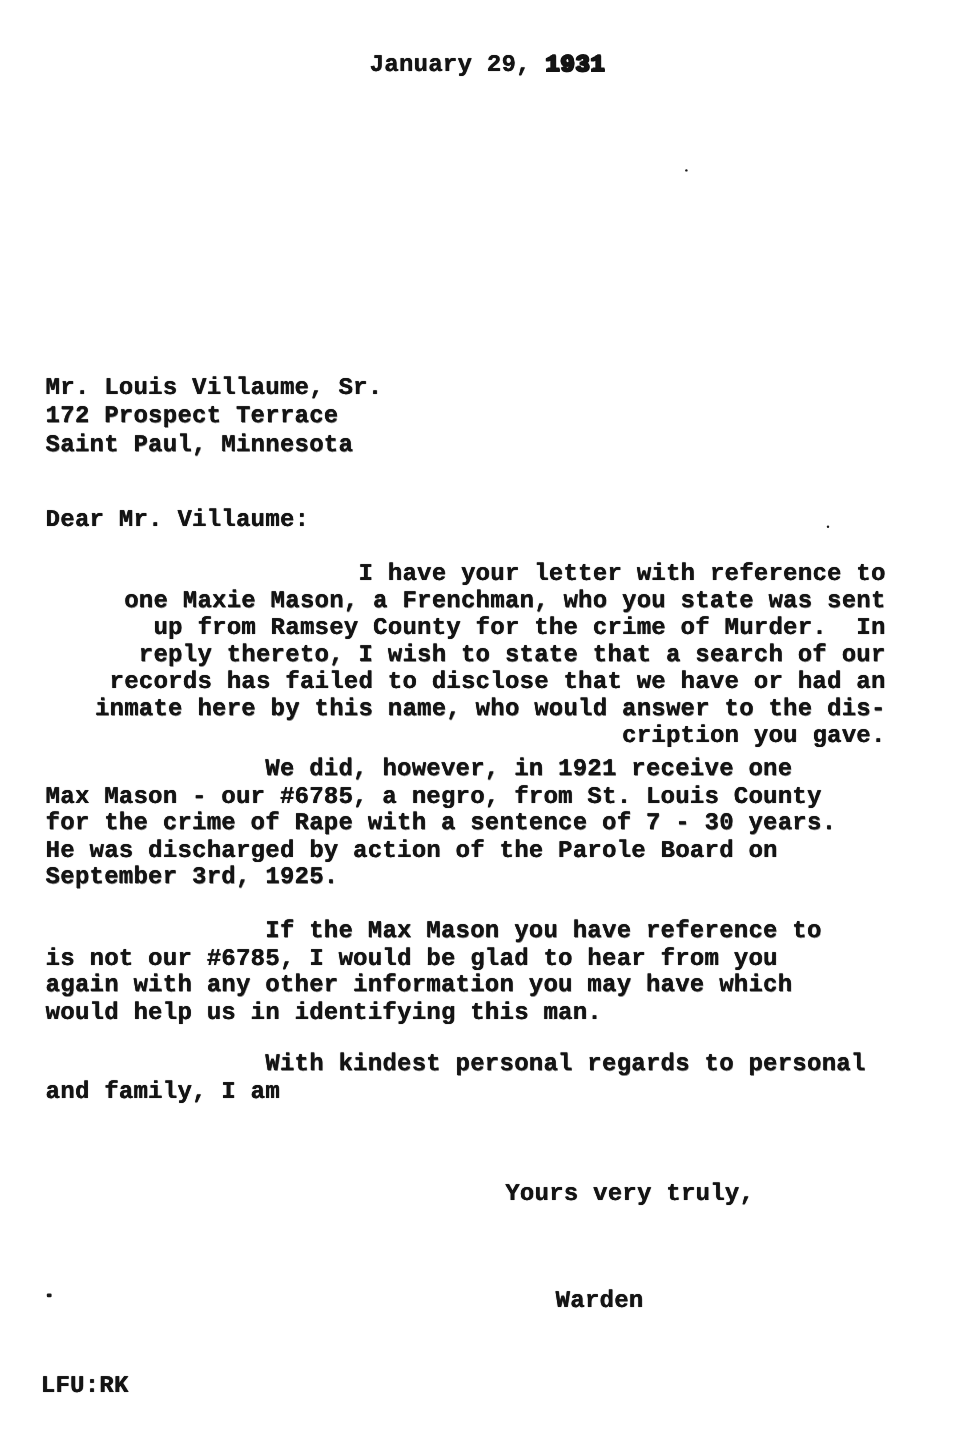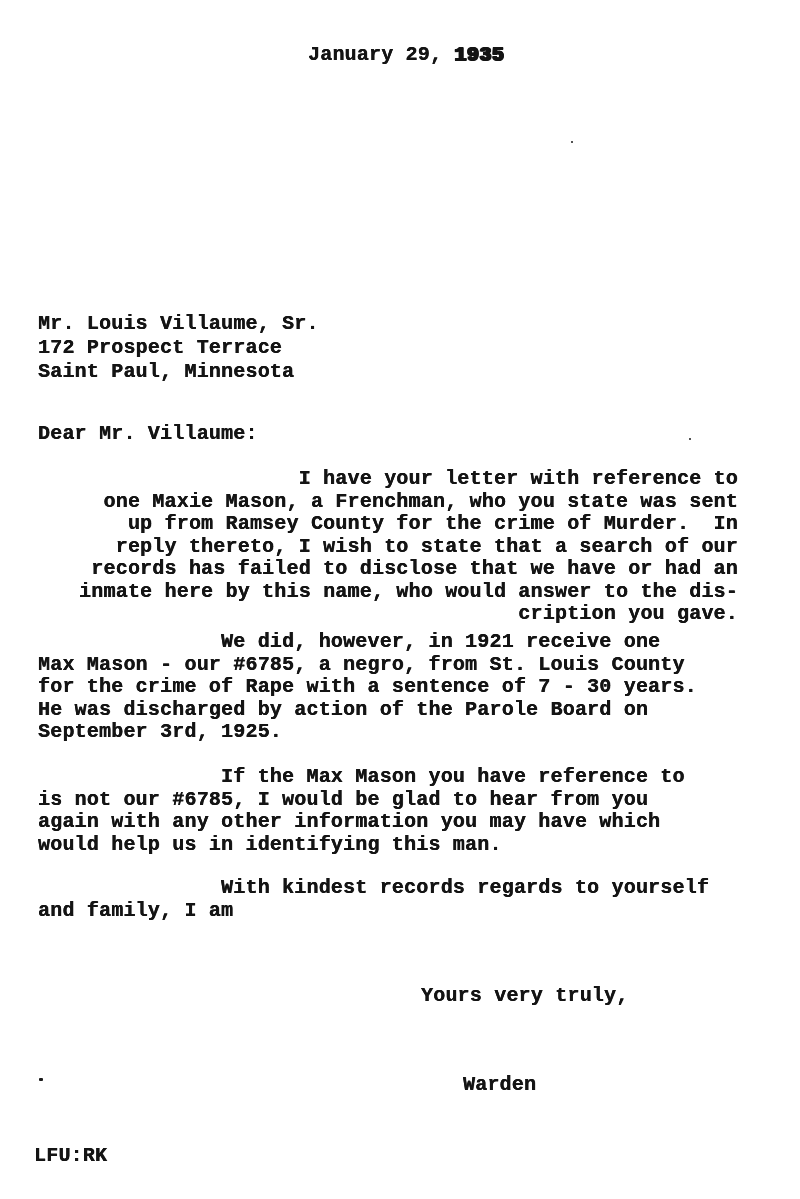--- a/index.html
+++ b/index.html
@@ -55,21 +55,21 @@
   }
   .speck-1 { top: 141px;  left: 571px; width: 2px; height: 2px; }
   .speck-2 { top: 438px;  left: 689px; width: 2px; height: 2px; }
   .speck-3 { top: 1078px; left: 39px;  width: 4px; height: 3px; border-radius: 1px; }
 </style>
 </head>
 <body>
 
 <div class="page">
 
-  <div class="block date"><span>January 29, </span><span class="blot">1935</span></div>
+  <div class="block date"><span>January 29, </span><span class="blot">1931</span></div>
 
   <div class="block recipient">Mr. Louis Villaume, Sr.
 172 Prospect Terrace
 Saint Paul, Minnesota</div>
 
   <div class="block salutation">Dear Mr. Villaume:</div>
 
   <div class="block para p1">               I have your letter with reference to
 one Maxie Mason, a Frenchman, who you state was sent
 up from Ramsey County for the crime of Murder.  In
@@ -82,21 +82,21 @@
 Max Mason - our #6785, a negro, from St. Louis County
 for the crime of Rape with a sentence of 7 - 30 years.
 He was discharged by action of the Parole Board on
 September 3rd, 1925.</div>
 
   <div class="block para p3">               If the Max Mason you have reference to
 is not our #6785, I would be glad to hear from you
 again with any other information you may have which
 would help us in identifying this man.</div>
 
-  <div class="block para p4">               With kindest records regards to yourself
+  <div class="block para p4">               With kindest personal regards to personal
 and family, I am</div>
 
   <div class="block closing">Yours very truly,</div>
 
   <div class="block signature">Warden</div>
 
   <div class="block initials">LFU:RK</div>
 
   <div class="speck speck-1"></div>
   <div class="speck speck-2"></div>

